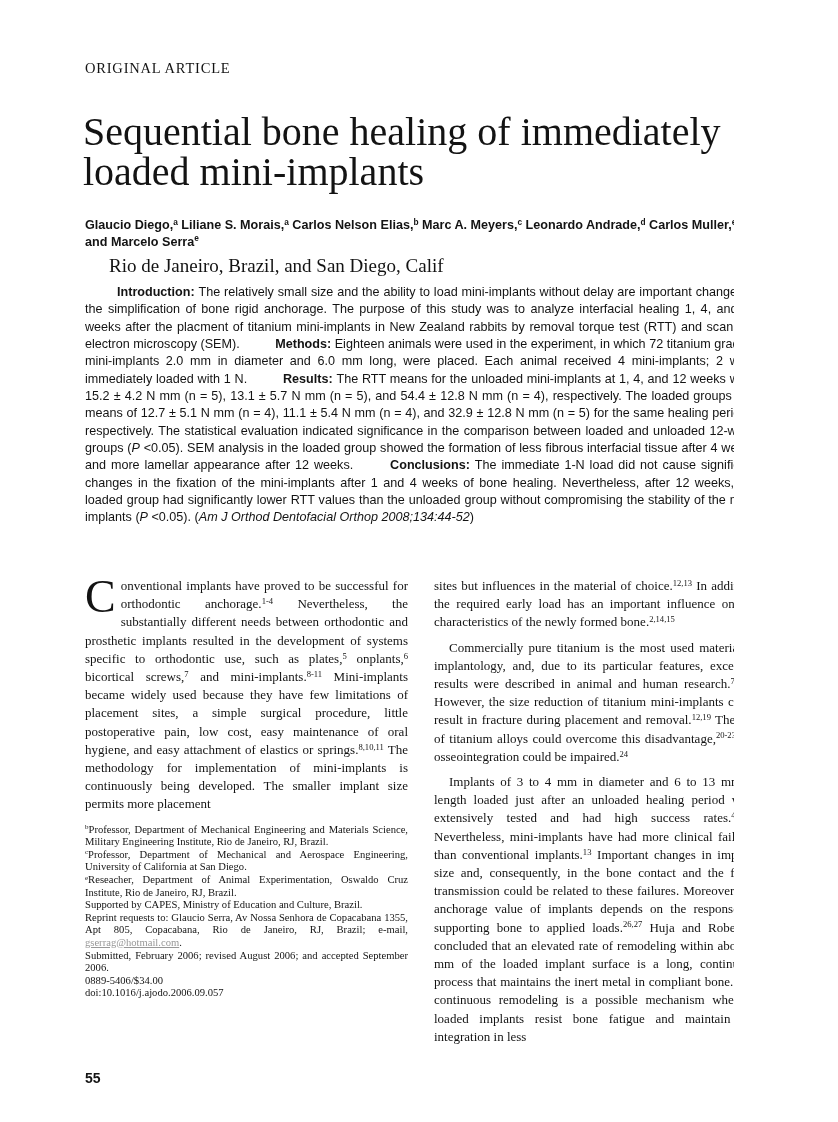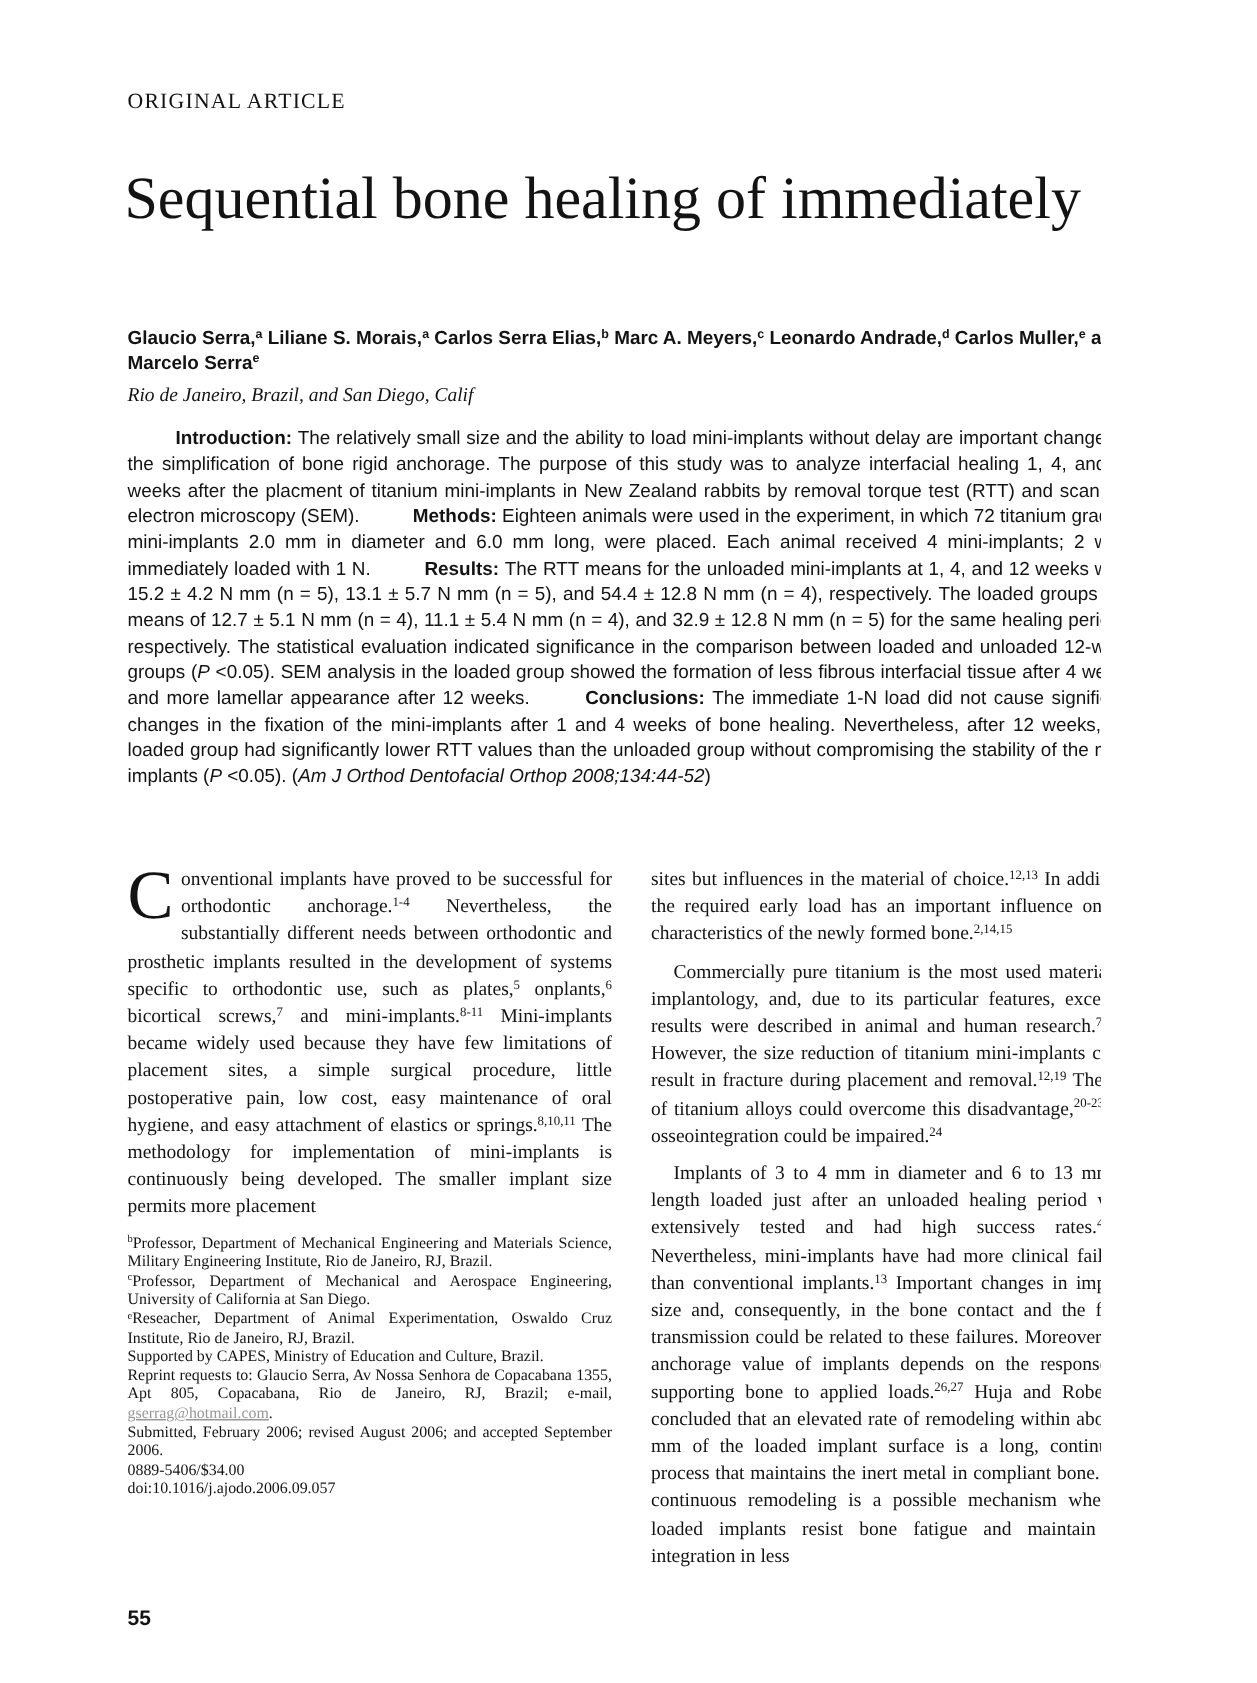--- a/index.html
+++ b/index.html
@@ -23,21 +23,21 @@
   .title {
     position: absolute; left: 83px; top: 112px;
     margin: 0; font-weight: 400;
     font-size: 40px; line-height: 40px;
   }
   .byline { position: absolute; left: 85px; top: 217px; width: 672px; }
   .authors {
     font-family: "Liberation Sans", sans-serif;
     font-weight: bold; font-size: 12.6px; line-height: 16.5px;
   }
-  .affiliation { font-style: italic; font-size: 13px; margin-top: 5px; }
+  .affiliation { font-size: 19px; margin-top: 5px; margin-left: 24px; }
   .abstract {
     position: absolute; left: 85px; top: 284px; width: 672px;
     font-family: "Liberation Sans", sans-serif;
     font-size: 12.6px; line-height: 17.35px;
     text-align: justify;
   }
   .columns {
     position: absolute; left: 85px; top: 577px; width: 672px;
     display: flex; gap: 26px;
   }
@@ -70,24 +70,24 @@
     font-weight: bold; font-size: 14px;
   }
 </style>
 </head>
 <body>
 
 <div class="page">
 
   <div class="article-type">ORIGINAL ARTICLE</div>
 
-  <h1 class="title"><span>Sequential bone healing of immediately</span><br></h1>
+  <h1 class="title"><span>Sequential bone healing of immediately</span><br><span>loaded mini-implants</span></h1>
 
   <div class="byline">
-    <div class="authors"><span>Glaucio Serra,</span><sup>a</sup><span> Liliane S. Morais,</span><sup>a</sup><span> Carlos Serra Elias,</span><sup>b</sup><span> Marc A. Meyers,</span><sup>c</sup><span> Leonardo Andrade,</span><sup>d</sup><span> Carlos Muller,</span><sup>e</sup><span> and Marcelo Serra</span><sup>e</sup></div>
+    <div class="authors"><span>Glaucio Diego,</span><sup>a</sup><span> Liliane S. Morais,</span><sup>a</sup><span> Carlos Nelson Elias,</span><sup>b</sup><span> Marc A. Meyers,</span><sup>c</sup><span> Leonardo Andrade,</span><sup>d</sup><span> Carlos Muller,</span><sup>e</sup><span> and Marcelo Serra</span><sup>e</sup></div>
     <div class="affiliation">Rio de Janeiro, Brazil, and San Diego, Calif</div>
   </div>
 
   <div class="abstract"><span class="b">Introduction: </span><span>The relatively small size and the ability to load mini-implants without delay are important changes in the simplification of bone rigid anchorage. The purpose of this study was to analyze interfacial healing 1, 4, and 12 weeks after the placment of titanium mini-implants in New Zealand rabbits by removal torque test (RTT) and scanning electron microscopy (SEM). </span><span class="b">Methods: </span><span>Eighteen animals were used in the experiment, in which 72 titanium grade 5 mini-implants 2.0 mm in diameter and 6.0 mm long, were placed. Each animal received 4 mini-implants; 2 were immediately loaded with 1 N. </span><span class="b">Results: </span><span>The RTT means for the unloaded mini-implants at 1, 4, and 12 weeks were 15.2 ± 4.2 N mm (n = 5), 13.1 ± 5.7 N mm (n = 5), and 54.4 ± 12.8 N mm (n = 4), respectively. The loaded groups had means of 12.7 ± 5.1 N mm (n = 4), 11.1 ± 5.4 N mm (n = 4), and 32.9 ± 12.8 N mm (n = 5) for the same healing periods, respectively. The statistical evaluation indicated significance in the comparison between loaded and unloaded 12-week groups (</span><span class="i">P</span><span> &lt;0.05). SEM analysis in the loaded group showed the formation of less fibrous interfacial tissue after 4 weeks and more lamellar appearance after 12 weeks. </span><span class="b">Conclusions: </span><span>The immediate 1-N load did not cause significant changes in the fixation of the mini-implants after 1 and 4 weeks of bone healing. Nevertheless, after 12 weeks, the loaded group had significantly lower RTT values than the unloaded group without compromising the stability of the mini-implants (</span><span class="i">P</span><span> &lt;0.05). (</span><span class="i">Am J Orthod Dentofacial Orthop 2008;134:44-52</span><span>)</span></div>
 
   <div class="columns">
     <div class="col">
       <p class="body-par"><span class="dropcap">C</span><span><span>onventional implants have proved to be successful for orthodontic anchorage.</span><sup>1-4</sup><span> Nevertheless, the substantially different needs between orthodontic and prosthetic implants resulted in the development of systems specific to orthodontic use, such as plates,</span><sup>5</sup><span> onplants,</span><sup>6</sup><span> bicortical screws,</span><sup>7</sup><span> and mini-implants.</span><sup>8-11</sup><span> Mini-implants became widely used because they have few limitations of placement sites, a simple surgical procedure, little postoperative pain, low cost, easy maintenance of oral hygiene, and easy attachment of elastics or springs.</span><sup>8,10,11</sup><span> The methodology for implementation of mini-implants is continuously being developed. The smaller implant size permits more placement</span></span></p>
 
       <div class="footnotes">

